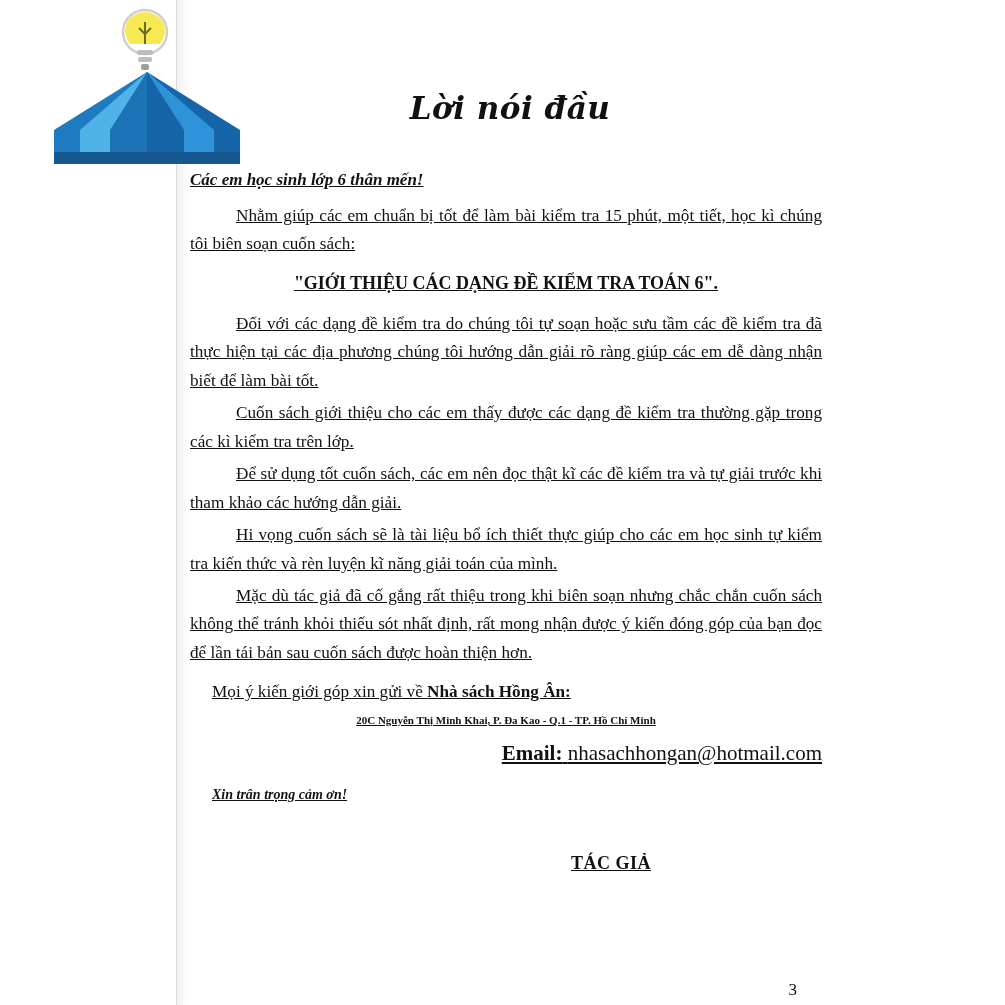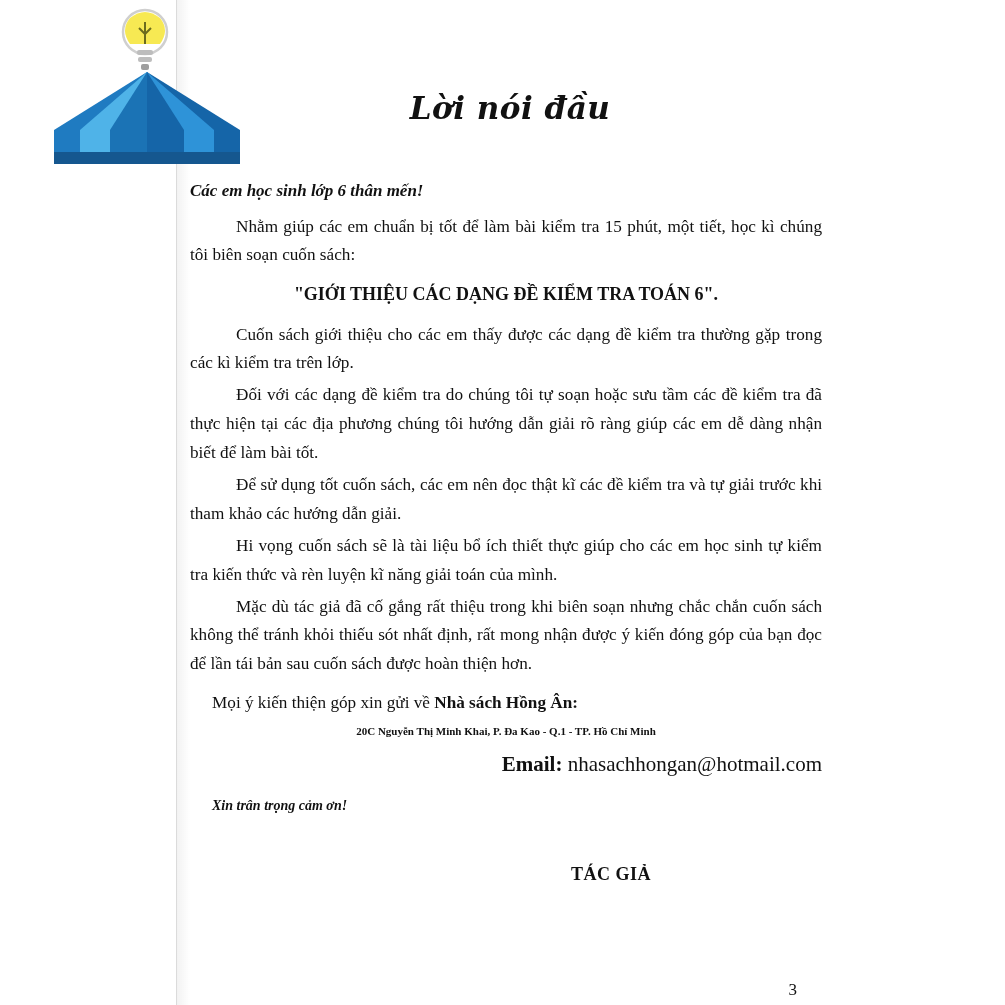--- a/index.html
+++ b/index.html
@@ -93,22 +93,23 @@
     font-style: italic;
     font-weight: bold;
     font-size: 31px;
     color: #111;
     letter-spacing: 0.5px;
   }
 
   .content {
     position: absolute;
     left: 0px;
-    top: 149px;
+    top: 138px;
     width: 632px;
+    text-decoration: underline;
   }
   p {
     margin: 0 0 3px 0;
     font-size: 17.2px;
     line-height: 1.68;
     text-align: justify;
     text-justify: inter-word;
   }
   p.indent { text-indent: 46px; }
   .salutation {
@@ -199,31 +200,31 @@
     <div class="doc-title">Lời nói đầu</div>
 
     <div class="content">
 
       <p class="salutation">Các em học sinh lớp 6 thân mến!</p>
 
       <p class="indent">Nhằm giúp các em chuẩn bị tốt để làm bài kiểm tra 15 phút, một tiết, học kì chúng tôi biên soạn cuốn sách:</p>
 
       <p class="book-title">"GIỚI THIỆU CÁC DẠNG ĐỀ KIỂM TRA TOÁN 6".</p>
 
+      <p class="indent">Đối với các dạng đề kiểm tra do chúng tôi tự soạn hoặc sưu tầm các đề kiểm tra đã thực hiện tại các địa phương chúng tôi hướng dẫn giải rõ ràng giúp các em dễ dàng nhận biết để làm bài tốt.</p>
+
       <p class="indent">Cuốn sách giới thiệu cho các em thấy được các dạng đề kiểm tra thường gặp trong các kì kiểm tra trên lớp.</p>
 
-      <p class="indent">Đối với các dạng đề kiểm tra do chúng tôi tự soạn hoặc sưu tầm các đề kiểm tra đã thực hiện tại các địa phương chúng tôi hướng dẫn giải rõ ràng giúp các em dễ dàng nhận biết để làm bài tốt.</p>
-
       <p class="indent">Để sử dụng tốt cuốn sách, các em nên đọc thật kĩ các đề kiểm tra và tự giải trước khi tham khảo các hướng dẫn giải.</p>
 
       <p class="indent">Hi vọng cuốn sách sẽ là tài liệu bổ ích thiết thực giúp cho các em học sinh tự kiểm tra kiến thức và rèn luyện kĩ năng giải toán của mình.</p>
 
       <p class="indent">Mặc dù tác giả đã cố gắng rất thiệu trong khi biên soạn nhưng chắc chắn cuốn sách không thể tránh khỏi thiếu sót nhất định, rất mong nhận được ý kiến đóng góp của bạn đọc để lần tái bản sau cuốn sách được hoàn thiện hơn.</p>
 
-      <p class="send-line"><span>Mọi ý kiến thiện góp xin gửi về </span><b>Nhà sách Hồng Ân:</b></p>
+      <p class="send-line"><span>Mọi ý kiến giới góp xin gửi về </span><b>Nhà sách Hồng Ân:</b></p>
 
       <p class="addr-line">20C Nguyễn Thị Minh Khai, P. Đa Kao - Q.1 - TP. Hồ Chí Minh</p>
 
       <p class="email-line"><b>Email:</b> <span>nhasachhongan@hotmail.com</span></p>
 
       <p class="thanks">Xin trân trọng cảm ơn!</p>
 
       <p class="author">TÁC GIẢ</p>
 
     </div>

